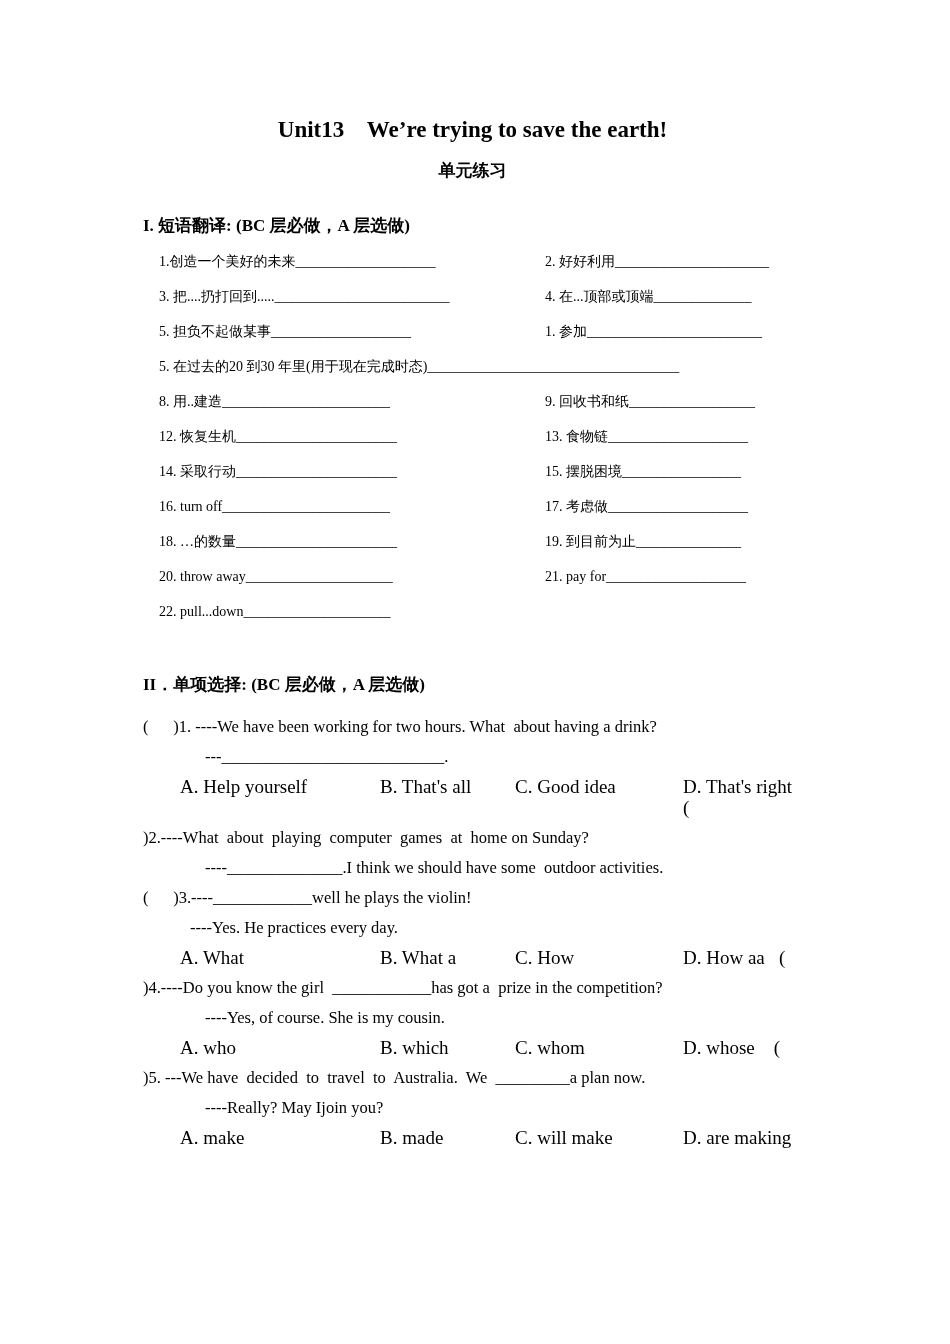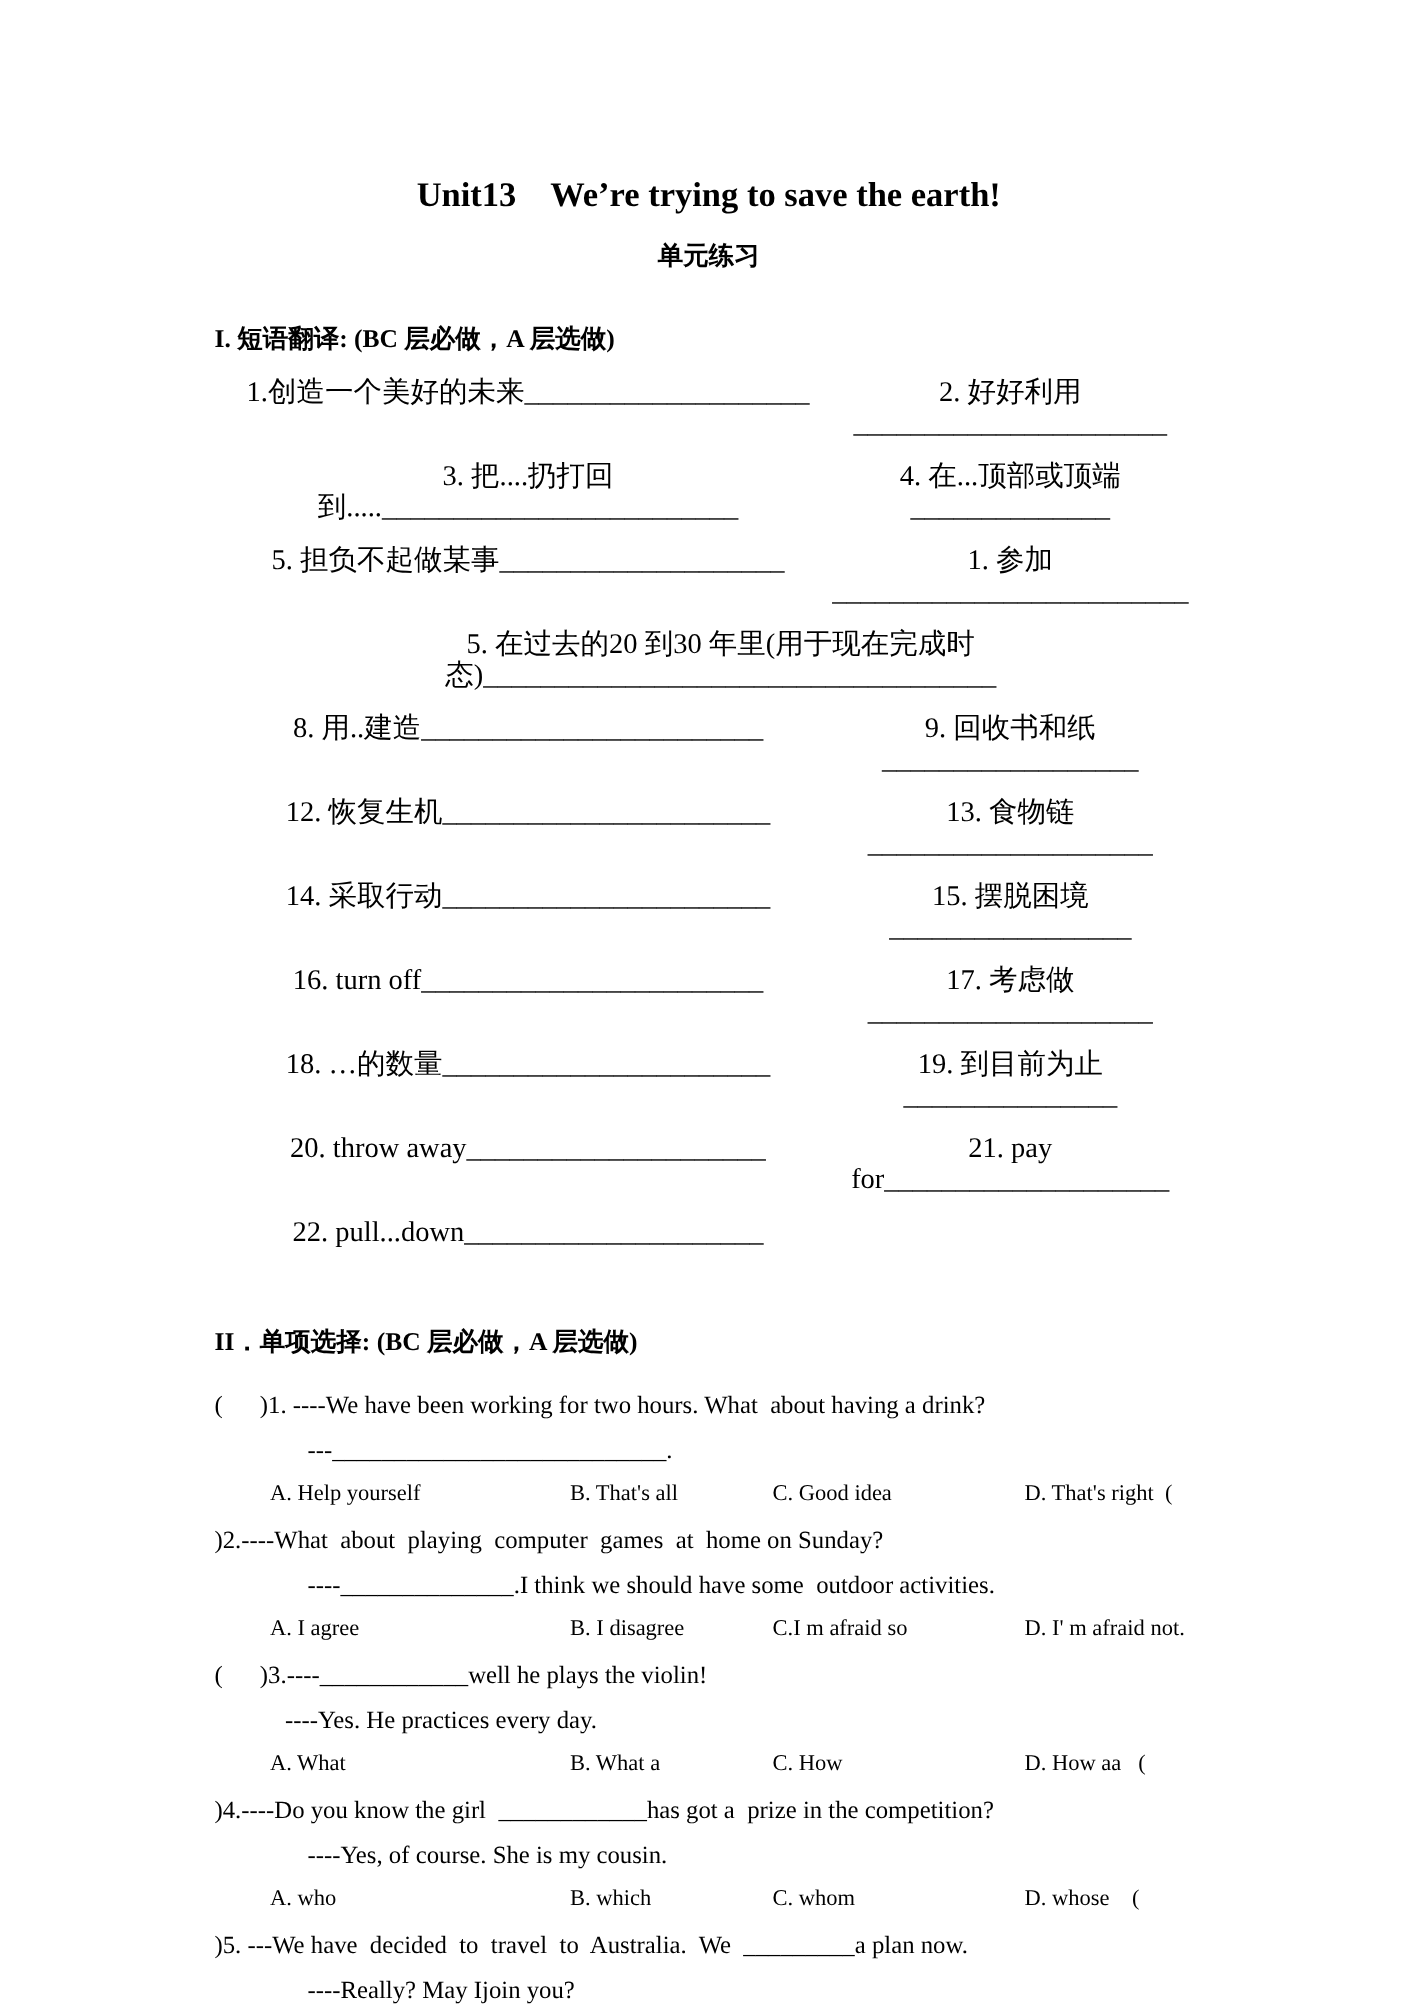--- a/index.html
+++ b/index.html
@@ -45,24 +45,23 @@
     white-space: pre-wrap;
   }
   .sec2-heading {
     margin-top: 52px;
   }
   .s1row {
     display: grid;
     grid-template-columns: 386px 1fr;
     padding-left: 16px;
     margin-top: 14px;
-    font-size: 19px;
+    font-size: 14px;
     line-height: 21px;
     white-space: pre-wrap;
-    text-align: center;
   }
   .s1row.full {
     grid-template-columns: 1fr;
   }
   .s2line {
     font-size: 16.5px;
     line-height: 21px;
     margin-top: 9px;
     white-space: pre-wrap;
   }
@@ -73,21 +72,21 @@
     padding-left: 62px;
   }
   .s2line.indent-sm {
     padding-left: 47px;
   }
   .optrow {
     display: grid;
     grid-template-columns: 200px 135px 168px 1fr;
     padding-left: 37px;
     margin-top: 9px;
-    font-size: 15px;
+    font-size: 19px;
     line-height: 21px;
     white-space: pre-wrap;
   }
 </style>
 </head>
 <body>
 
 <div class="page">
   <div class="content">
 
@@ -146,26 +145,20 @@
     <div class="s2line indent">---___________________________.</div>
     <div class="optrow">
       <span>A. Help yourself</span>
       <span>B. That's all</span>
       <span>C. Good idea</span>
       <span>D. That's right  (</span>
     </div>
 
     <div class="s2line">)2.----What  about  playing  computer  games  at  home on Sunday?</div>
     <div class="s2line indent">----______________.I think we should have some  outdoor activities.</div>
-    <div class="optrow">
-      <span>A. I agree</span>
-      <span>B. I disagree</span>
-      <span>C.I m afraid so</span>
-      <span>D. I' m afraid not.</span>
-    </div>
 
     <div class="s2line">(      )3.----____________well he plays the violin!</div>
     <div class="s2line indent-sm">----Yes. He practices every day.</div>
     <div class="optrow">
       <span>A. What</span>
       <span>B. What a</span>
       <span>C. How</span>
       <span>D. How aa   (</span>
     </div>
 

